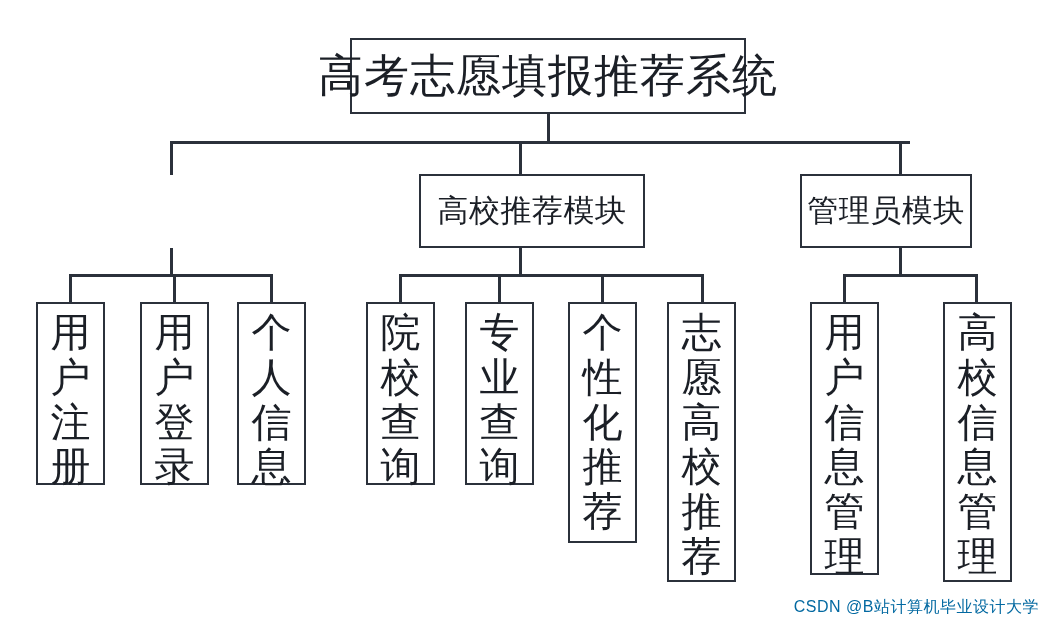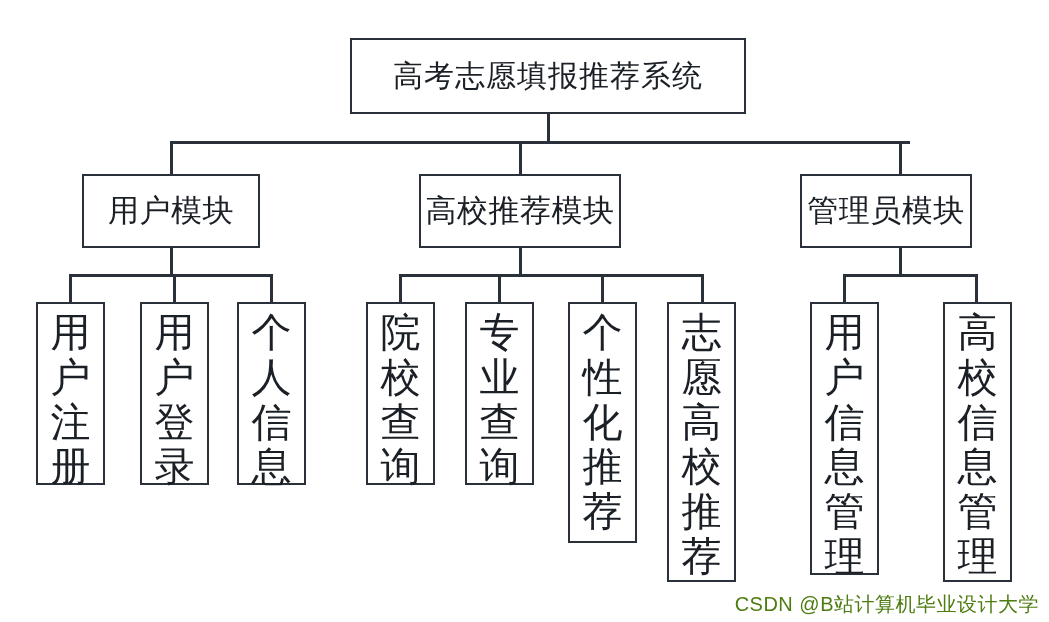--- a/index.html
+++ b/index.html
@@ -36,33 +36,33 @@
     line-height: 1.02;
   }
   
   .node.root {
     left: 350px;
     top: 38px;
     width: 396px;
     height: 76px;
   }
   .node.root .label {
-    font-size: 30px;
+    font-size: 45px;
     letter-spacing: 1px;
   }
   
   .node.level2 {
     height: 74px;
   }
   .node.level2 .label {
     font-size: 31px;
     letter-spacing: 0.5px;
   }
   .node.l2-user   { left: 82px;  top: 174px; width: 178px; }
-  .node.l2-reco   { left: 419px; top: 174px; width: 202px; }
+  .node.l2-reco   { left: 419px; top: 174px; width: 226px; }
   .node.l2-admin  { left: 800px; top: 174px; width: 172px; }
 
   
   .node.leaf {
     top: 302px;
     width: 69px;
     align-items: flex-start;
     padding-top: 6px;
   }
   .node.leaf .label {
@@ -124,22 +124,22 @@
   .c-lf-r3 { left: 601px; top: 274px; height: 30px; }
   .c-lf-r4 { left: 701px; top: 274px; height: 30px; }
   .c-lf-a1 { left: 843px; top: 274px; height: 30px; }
   .c-lf-a2 { left: 975px; top: 274px; height: 30px; }
 
   
   .watermark {
     position: absolute;
     right: 10px;
     bottom: 4px;
-    font-size: 20px;
-    color: #4d7c0f;
+    font-size: 16px;
+    color: #0369a1;
     letter-spacing: 0.5px;
     z-index: 5;
     white-space: nowrap;
   }
 </style>
 </head>
 <body>
 
 <div id="canvas">
 
@@ -164,23 +164,20 @@
   <div class="line v c-lf-r2"></div>
   <div class="line v c-lf-r3"></div>
   <div class="line v c-lf-r4"></div>
   <div class="line v c-lf-a1"></div>
   <div class="line v c-lf-a2"></div>
 
   <div class="node root">
     <span class="label">高考志愿填报推荐系统</span>
   </div>
 
-  <div class="node level2 l2-user">
-    <span class="label">用户模块</span>
-  </div>
   <div class="node level2 l2-reco">
     <span class="label">高校推荐模块</span>
   </div>
   <div class="node level2 l2-admin">
     <span class="label">管理员模块</span>
   </div>
 
   <div class="node leaf h4 leaf-u1">
     <span class="label">用
 户

